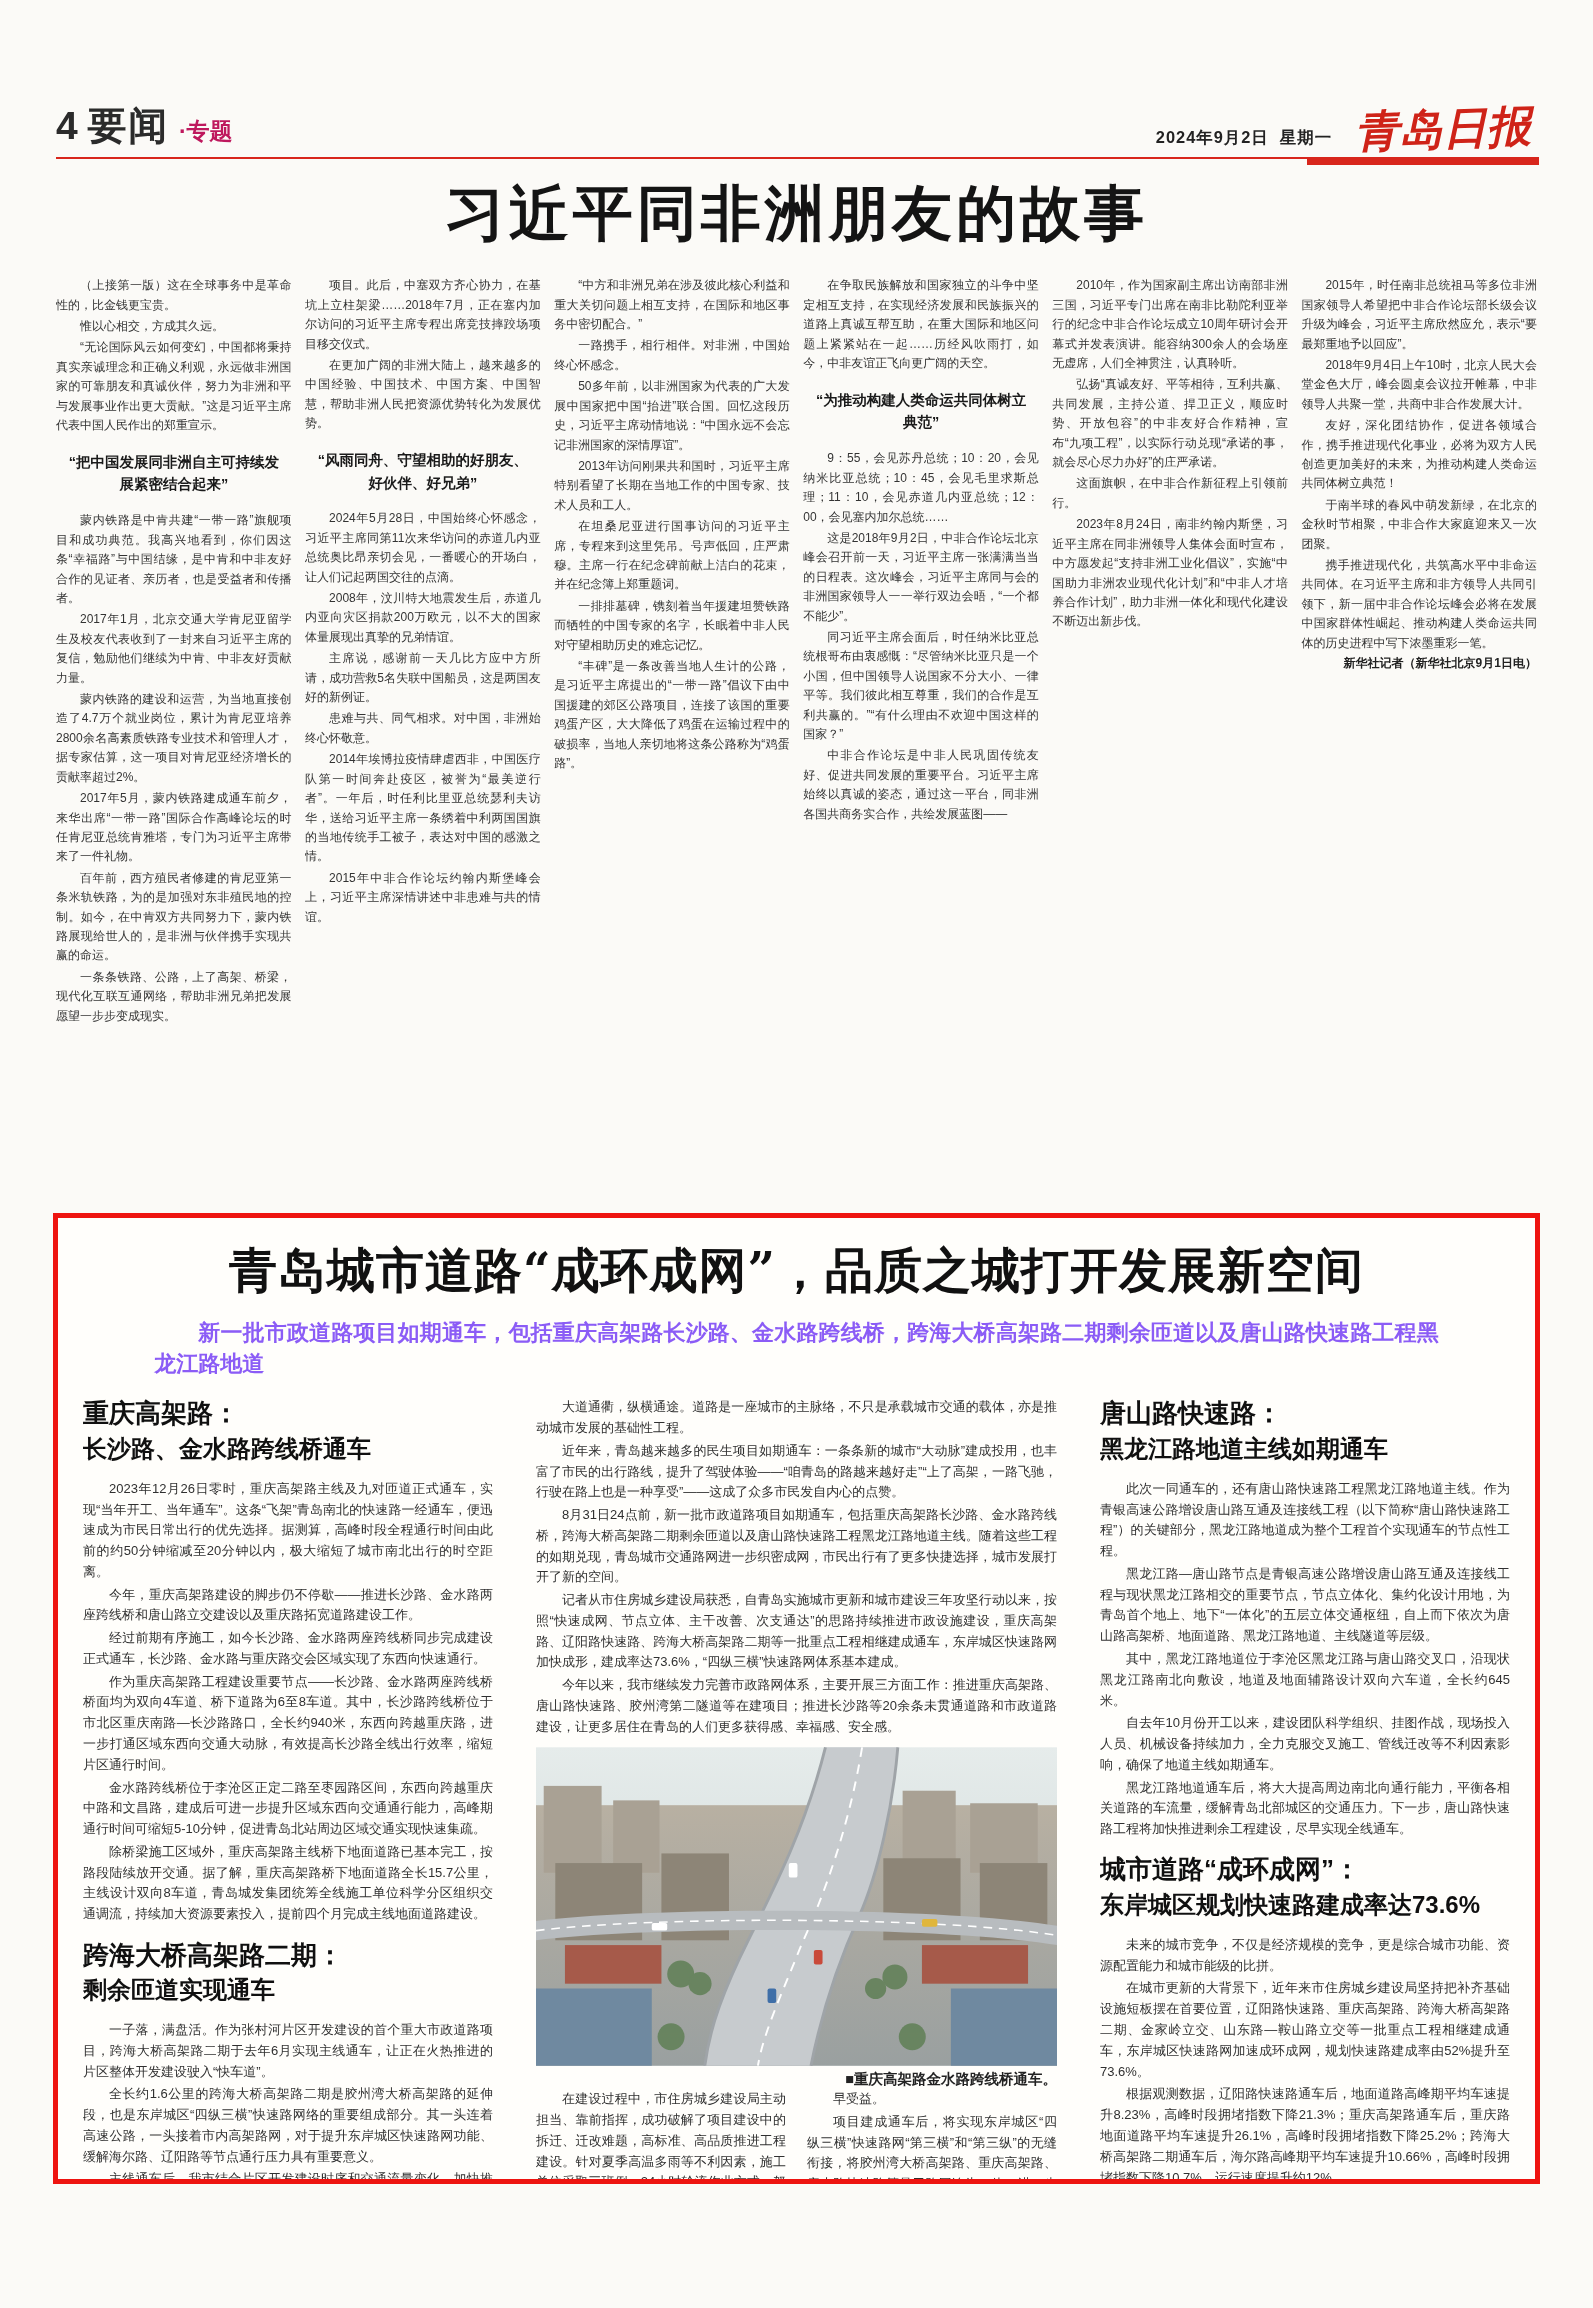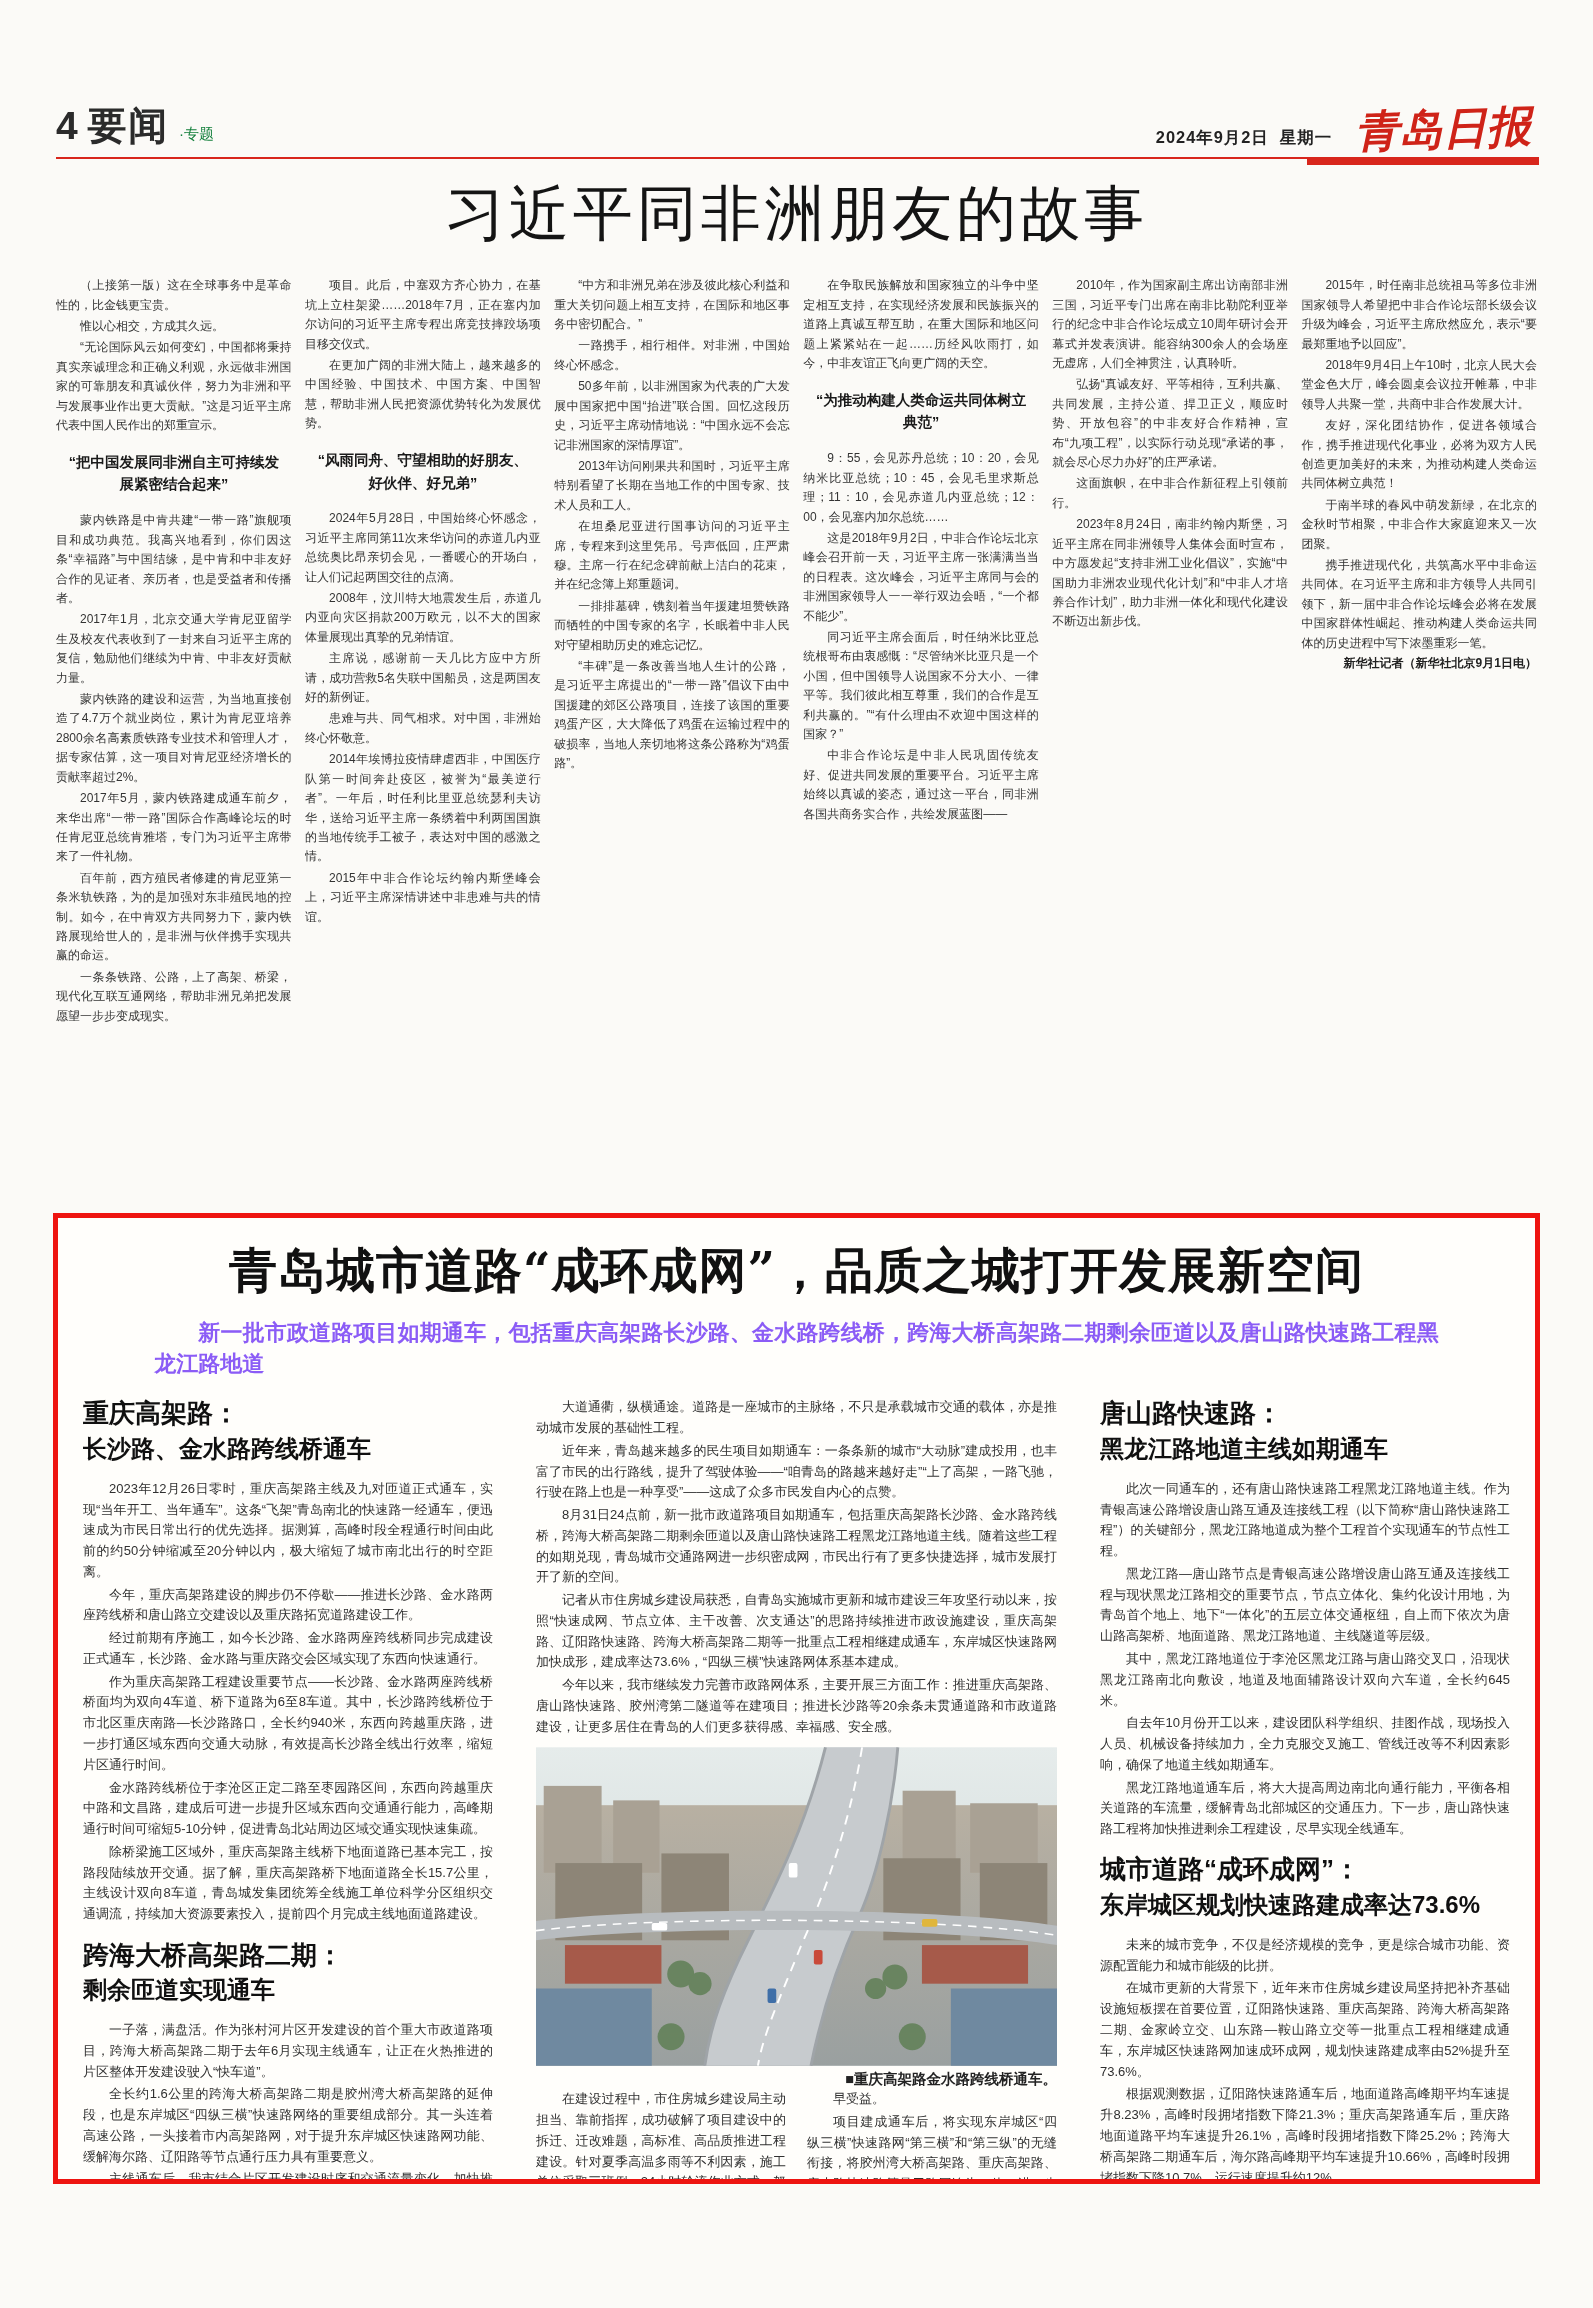--- a/index.html
+++ b/index.html
@@ -10,35 +10,35 @@
   }
   
   .masthead-row{
     position:relative;margin:93px 56px 0 56px;height:60px;
     display:flex;justify-content:space-between;align-items:flex-end;
     border-bottom:2.9px solid #d8261c;padding-bottom:3.9px;
   }
   .kicker{display:flex;align-items:baseline;gap:9.7px;}
   .page-number{font-size:39px;font-weight:bold;color:#2b2b2b;}
   .section-name{font-size:39px;font-weight:bold;letter-spacing:1.9px;color:#2b2b2b;}
-  .subsection-name{font-size:15px;font-weight:normal;color:#15803d;}
+  .subsection-name{font-size:23px;font-weight:bold;color:#be185d;}
   .mast-right{display:flex;align-items:flex-end;gap:17.4px;}
   .issue-date{font-size:16.4px;font-weight:bold;color:#222;padding-bottom:3.9px;letter-spacing:1px;}
   .paper-logo{
     font-family:"DejaVu Serif", serif;font-style:italic;font-weight:bold;
     font-size:44px;line-height:1;color:#cf2318;transform:rotate(-2deg);
     padding:0 5.8px 1.9px 5.8px;
   }
   .logo-underline{
     position:absolute;right:-1.9px;bottom:-7.7px;width:232px;height:7.7px;background:#d8261c;
   }
   
   .main-headline{
     margin:15.4px 0 5.8px 0;text-align:center;
-    font-family:"DejaVu Serif", serif;font-weight:normal;
+    font-family:"DejaVu Serif", serif;font-weight:bold;
     font-size:60px;letter-spacing:3.9px;color:#141414;
   }
   .lead-columns{
     display:flex;justify-content:space-between;gap:13.5px;
     margin:21px 56px 0 56px;height:919px;overflow:hidden;
   }
   .lead-col{flex:1 1 0;overflow:hidden;}
   .lead-col p{margin:0;}
   .lead-col .para{
     font-size:12px;line-height:1.62;text-align:justify;

